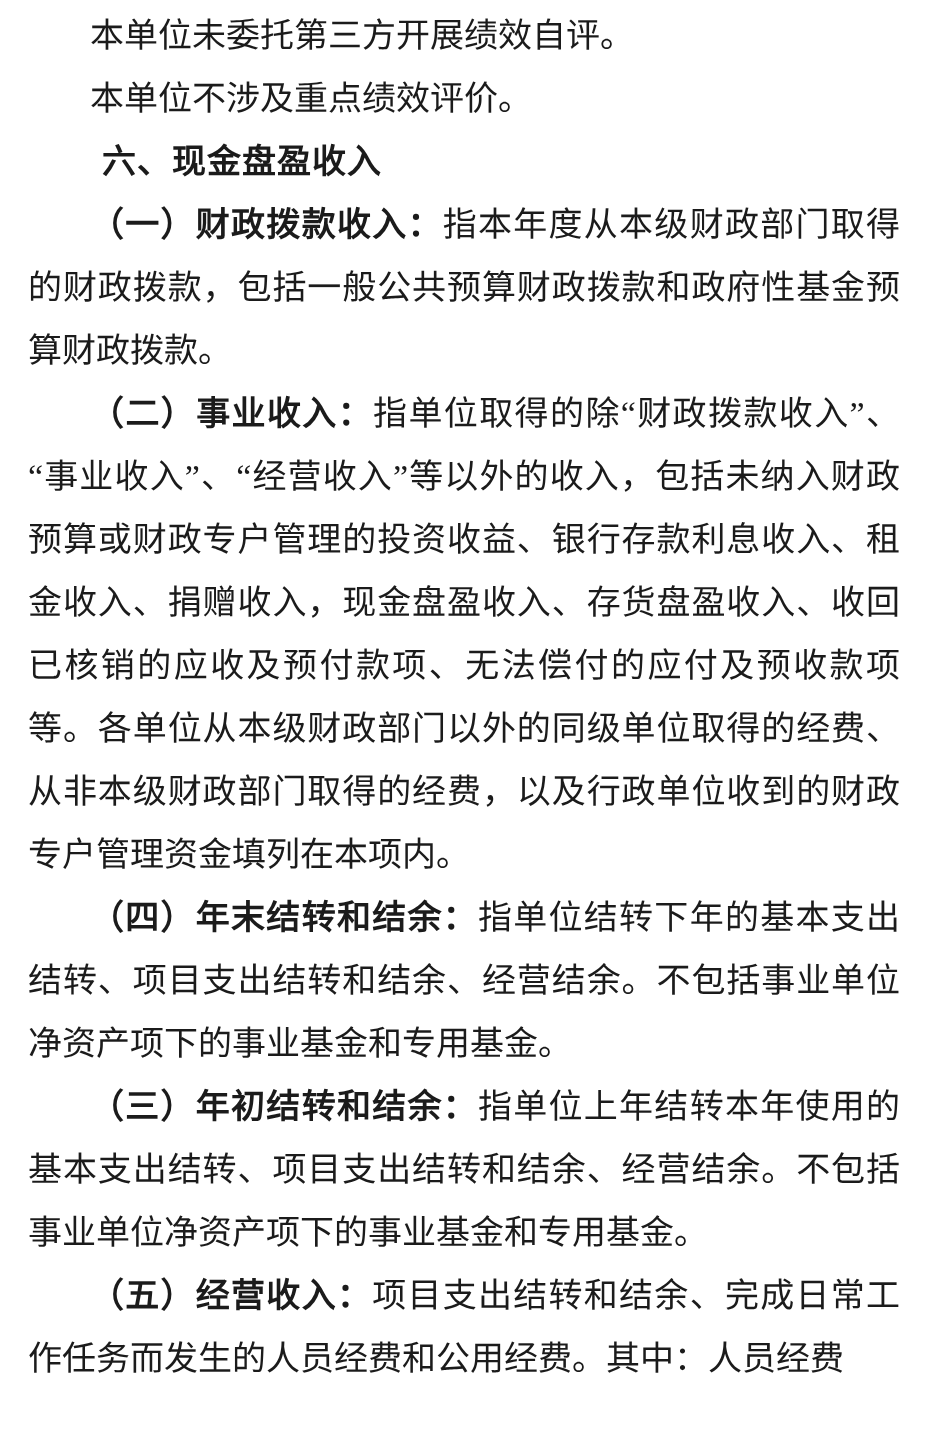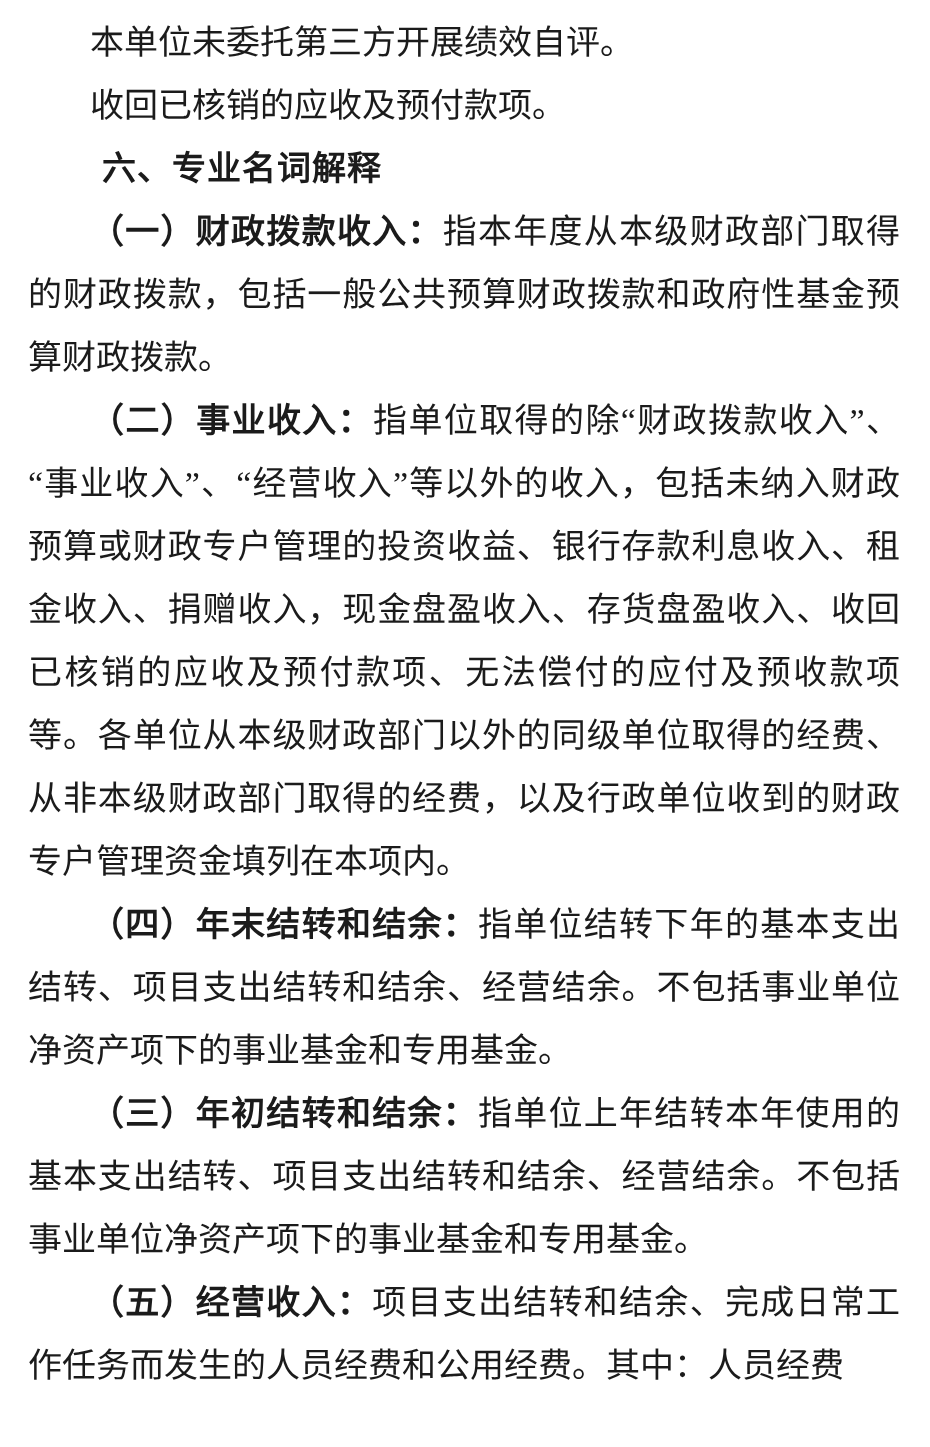--- a/index.html
+++ b/index.html
@@ -6,21 +6,21 @@
     margin: 0;
     padding: 0;
     background: #ffffff;
   }
   .page {
     position: relative;
     box-sizing: border-box;
     width: 930px;
     height: 1447px;
     background: #ffffff;
-    padding: 11px 30px 0 28px;
+    padding: 4px 30px 0 28px;
     overflow: hidden;
   }
   .para {
     margin: 0;
     padding: 0;
     font-family: "Liberation Serif", "DejaVu Serif", serif;
     font-size: 34px;
     line-height: 63px;
     color: #1b1b1b;
     text-align: justify;
@@ -42,21 +42,21 @@
     text-indent: 74px;
     letter-spacing: 1px;
   }
 </style>
 </head>
 <body>
 
 <main class="page">
   <div id="doc-root">
       <p class="para"><span>本单位未委托第三方开展绩效自评。</span></p>
-      <p class="para"><span>收回已核销的应收及预付款项。</span></p>
-      <p class="para heading-sans"><span>六、专业名词解释</span></p>
+      <p class="para"><span>本单位不涉及重点绩效评价。</span></p>
+      <p class="para heading-sans"><span>六、现金盘盈收入</span></p>
       <p class="para"><span class="lead">（一）财政拨款收入：</span><span>指本年度从本级财政部门取得的财政拨款，包括一般公共预算财政拨款和政府性基金预算财政拨款。</span></p>
       <p class="para"><span class="lead">（二）事业收入：</span><span>指单位取得的除“财政拨款收入”、“事业收入”、“经营收入”等以外的收入，包括未纳入财政预算或财政专户管理的投资收益、银行存款利息收入、租金收入、捐赠收入，现金盘盈收入、存货盘盈收入、收回已核销的应收及预付款项、无法偿付的应付及预收款项等。各单位从本级财政部门以外的同级单位取得的经费、从非本级财政部门取得的经费，以及行政单位收到的财政专户管理资金填列在本项内。</span></p>
       <p class="para"><span class="lead">（四）年末结转和结余：</span><span>指单位结转下年的基本支出结转、项目支出结转和结余、经营结余。不包括事业单位净资产项下的事业基金和专用基金。</span></p>
       <p class="para"><span class="lead">（三）年初结转和结余：</span><span>指单位上年结转本年使用的基本支出结转、项目支出结转和结余、经营结余。不包括事业单位净资产项下的事业基金和专用基金。</span></p>
       <p class="para"><span class="lead">（五）经营收入：</span><span>项目支出结转和结余、完成日常工作任务而发生的人员经费和公用经费。其中：人员经费</span></p>
     </div>
 </main>
 
 </body></html>

